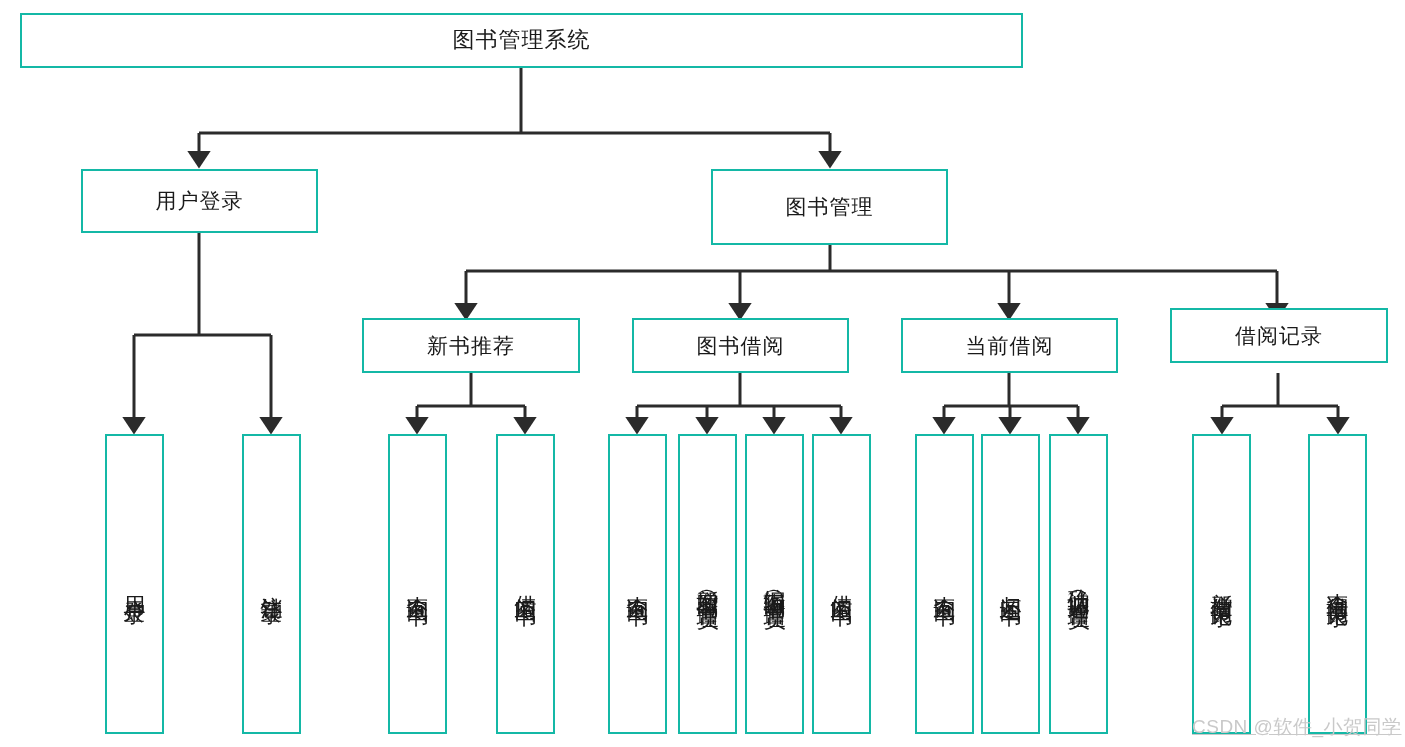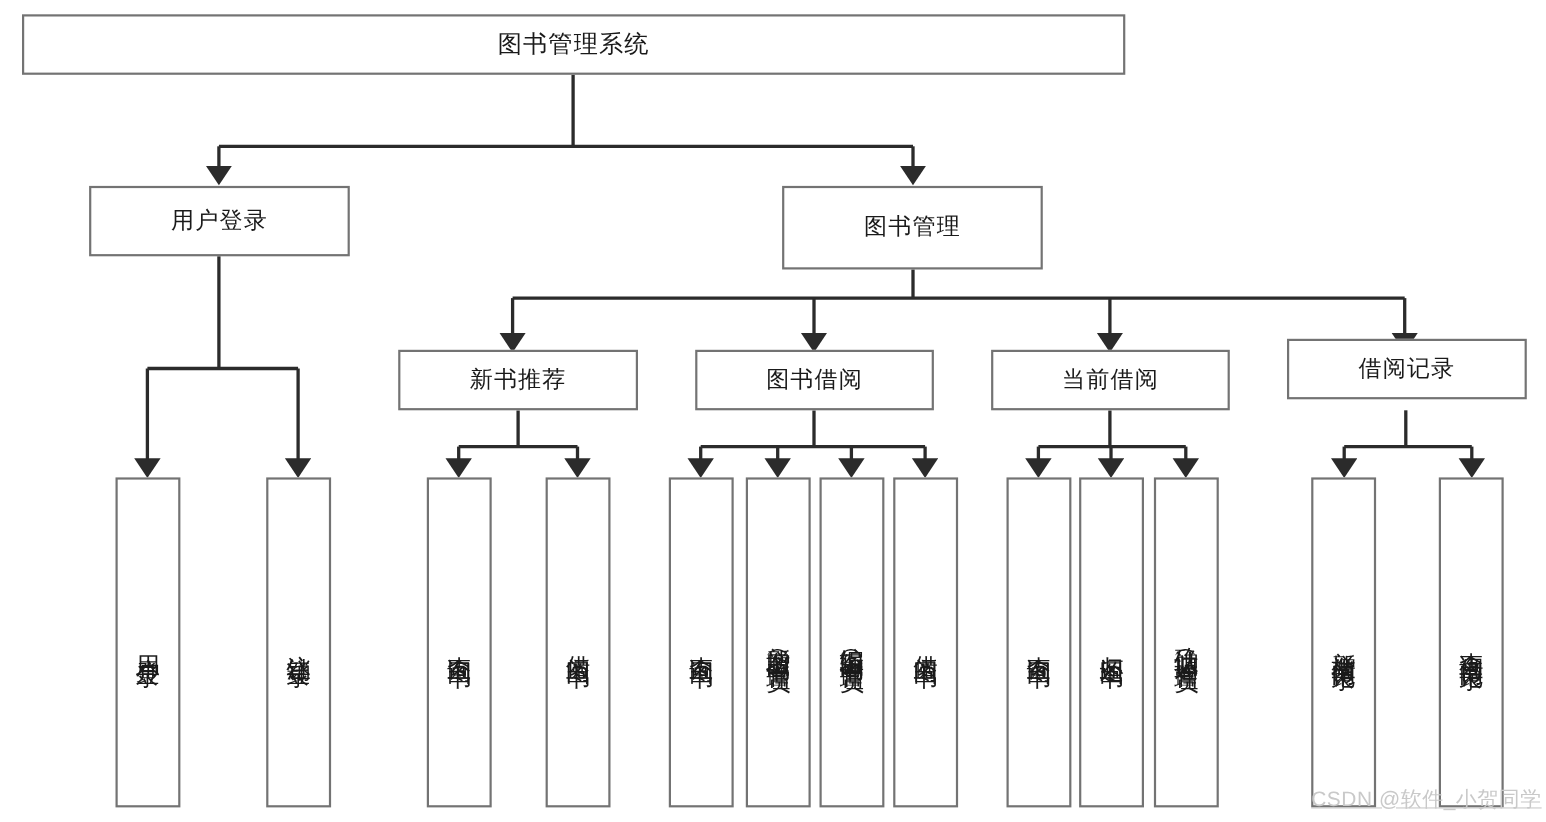--- a/index.html
+++ b/index.html
@@ -23,21 +23,21 @@
     left: 0;
     top: 0;
     width: 1405px;
     height: 747px;
     pointer-events: none;
   }
   .node {
     position: absolute;
     box-sizing: border-box;
     background: #ffffff;
-    border: 2px solid #737373;
+    border: 2px solid #14b8a6;
     display: flex;
     align-items: center;
     justify-content: center;
     text-align: left;
     color: #1a1a1a;
     z-index: 2;
   }
   .node .label {
     display: block;
     line-height: 1.12;

